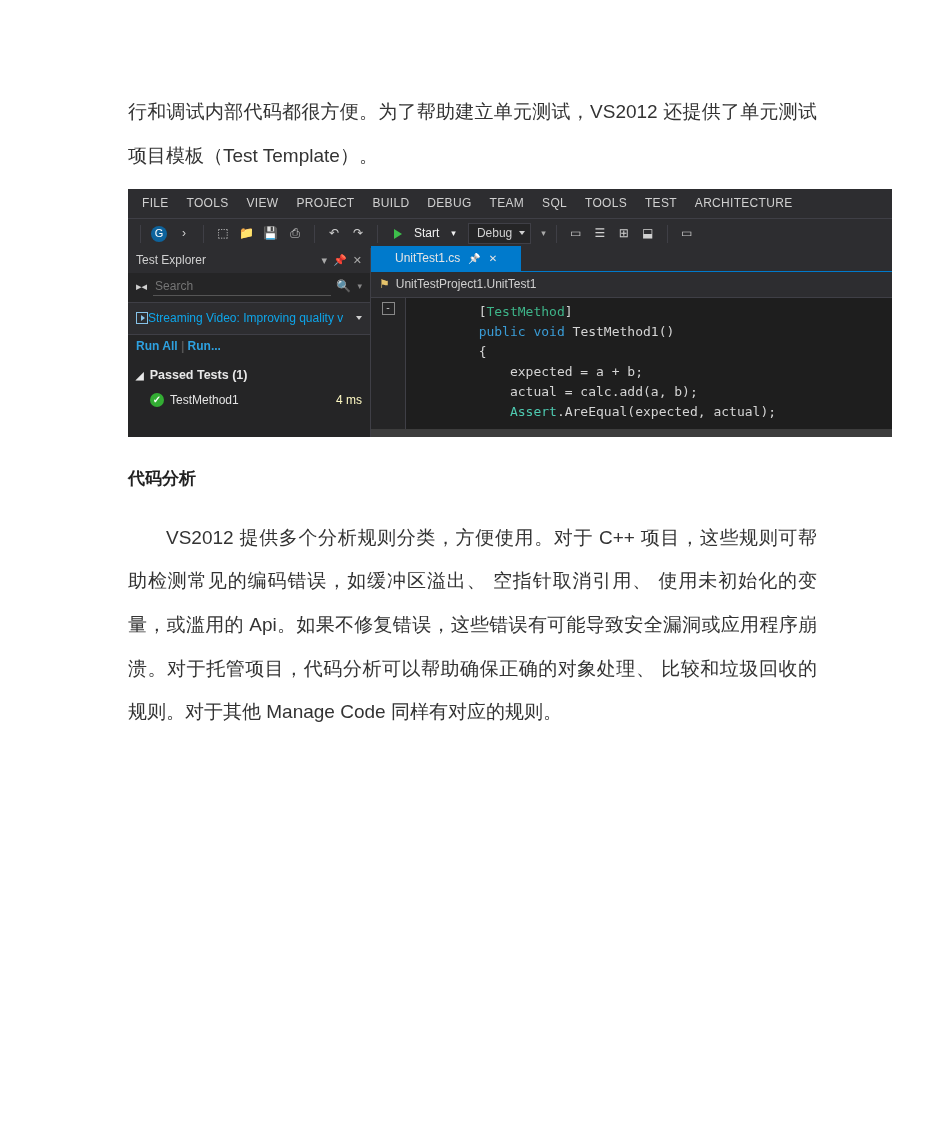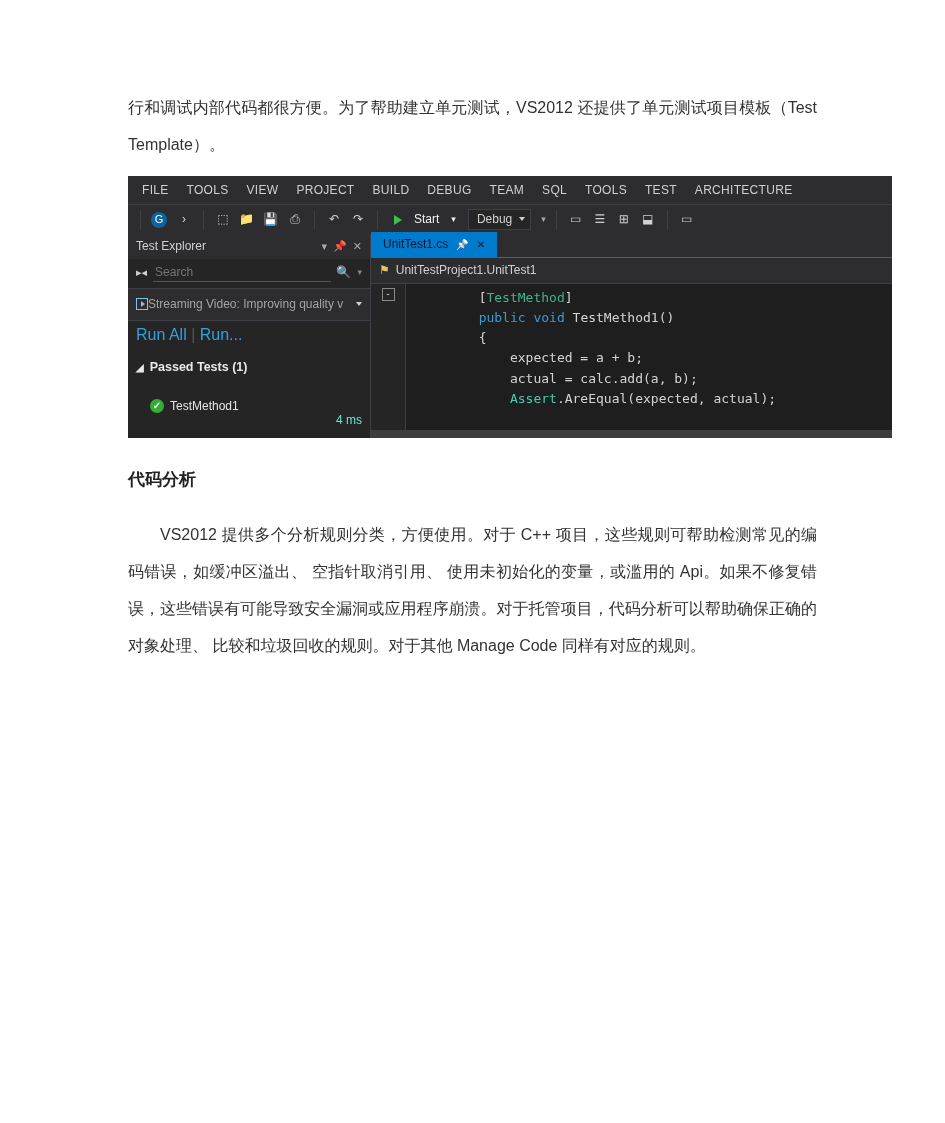--- a/index.html
+++ b/index.html
@@ -7,21 +7,21 @@
     padding: 0;
     background: #fff;
     font-family: "Microsoft YaHei", "PingFang SC", Arial, sans-serif;
     color: #333;
     width: 945px;
   }
   .page {
     padding: 90px 128px 60px 128px;
   }
   .para {
-    font-size: 16px;
+    font-size: 19px;
     line-height: 2.3;
     color: #333;
     margin: 0 0 12px 0;
     text-align: justify;
   }
   .indent { text-indent: 2em; }
   .heading {
     font-size: 17px;
     font-weight: bold;
     color: #222;
@@ -114,67 +114,67 @@
     border:none; border-bottom:1px solid #555;
     color:#8b5cf6; font-size:12px;
     padding: 2px 2px;
     outline:none;
   }
   .stream {
     display:flex; align-items:center; gap:0;
     padding: 7px 8px;
     background: #2d2d30;
     border-bottom: 1px solid #3f3f46;
-    color:#a3a3a3; font-size:12px;
+    color:#0ea5e9; font-size:12px;
   }
   .stream .play {
     width:10px; height:10px; border:1px solid #87c3e8;
     display:inline-flex; align-items:center; justify-content:center;
   }
   .stream .play::before{
     content:""; border-top:3px solid transparent; border-bottom:3px solid transparent;
     border-left:4px solid #87c3e8; margin-left:1px;
   }
   .stream .dd {
     margin-left:auto;
     border-left:3px solid transparent; border-right:3px solid transparent;
     border-top:4px solid #d0d0d0;
   }
-  .links { padding: 3px 8px; color:#2ea1e0; font-size:16px; }
+  .links { padding: 3px 8px; color:#2ea1e0; font-size:12px;font-weight:bold; }
   .links span { cursor: default; }
   .sep-light { color:#555; }
   .passed {
     padding: 10px 8px 4px 8px;
     display:flex; align-items:center; gap:6px;
     color:#e8e8e8; font-weight:bold; font-size:12.5px;
   }
   .passed .caret { color:#e8e8e8; font-size:10px; }
   .testrow {
     display:flex; align-items:center;
     padding: 3px 8px 10px 22px;
     color:#e4e4e4; font-size:12px;
   }
   .testrow .ok {
     width:14px; height:14px; border-radius:50%;
     background:#33ad33; color:#fff; font-weight:bold;
     display:inline-flex; align-items:center; justify-content:center;
     font-size:10px; margin-right:6px;
   }
-  .testrow .ms { margin-left:auto; color:#5eead4;margin-top:28px; }
+  .testrow .ms { margin-left:auto; color:#fef9c3; }
 
   .vs-right { flex:1; background:#2d2d30; display:flex; flex-direction:column; }
   .tabbar {
     display:flex; align-items:flex-end;
     background:#2d2d30;
     border-bottom:1px solid #007acc;
     height: 23px;
   }
   .tab-active {
-    background:#007acc; color:#0f172a;
-    padding: 4px 12px;
+    background:#007acc; color:#e5e5e5;
+    padding: 4px 24px;
     display:flex; align-items:center; gap:8px;
     font-size:12px;
     margin-top:48px;
   }
   .tab-active .pin::before { content:"📌"; font-size:10px; filter:grayscale(100%) brightness(200%);}
   .tab-active .x::before{ content:"✕"; font-size:10px; }
   .crumb {
     background:#2d2d30; color:#d0d0d0;
     padding:4px 8px; display:flex; align-items:center; gap:6px;
     border-bottom:1px solid #3f3f46; font-size:12px;

